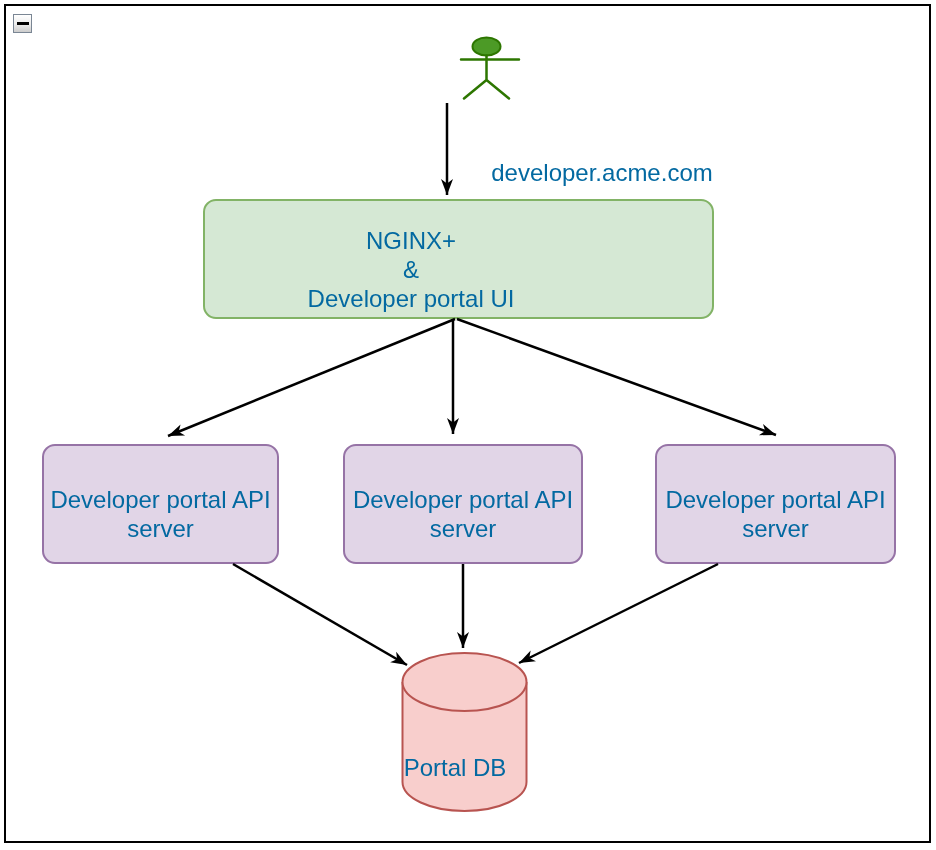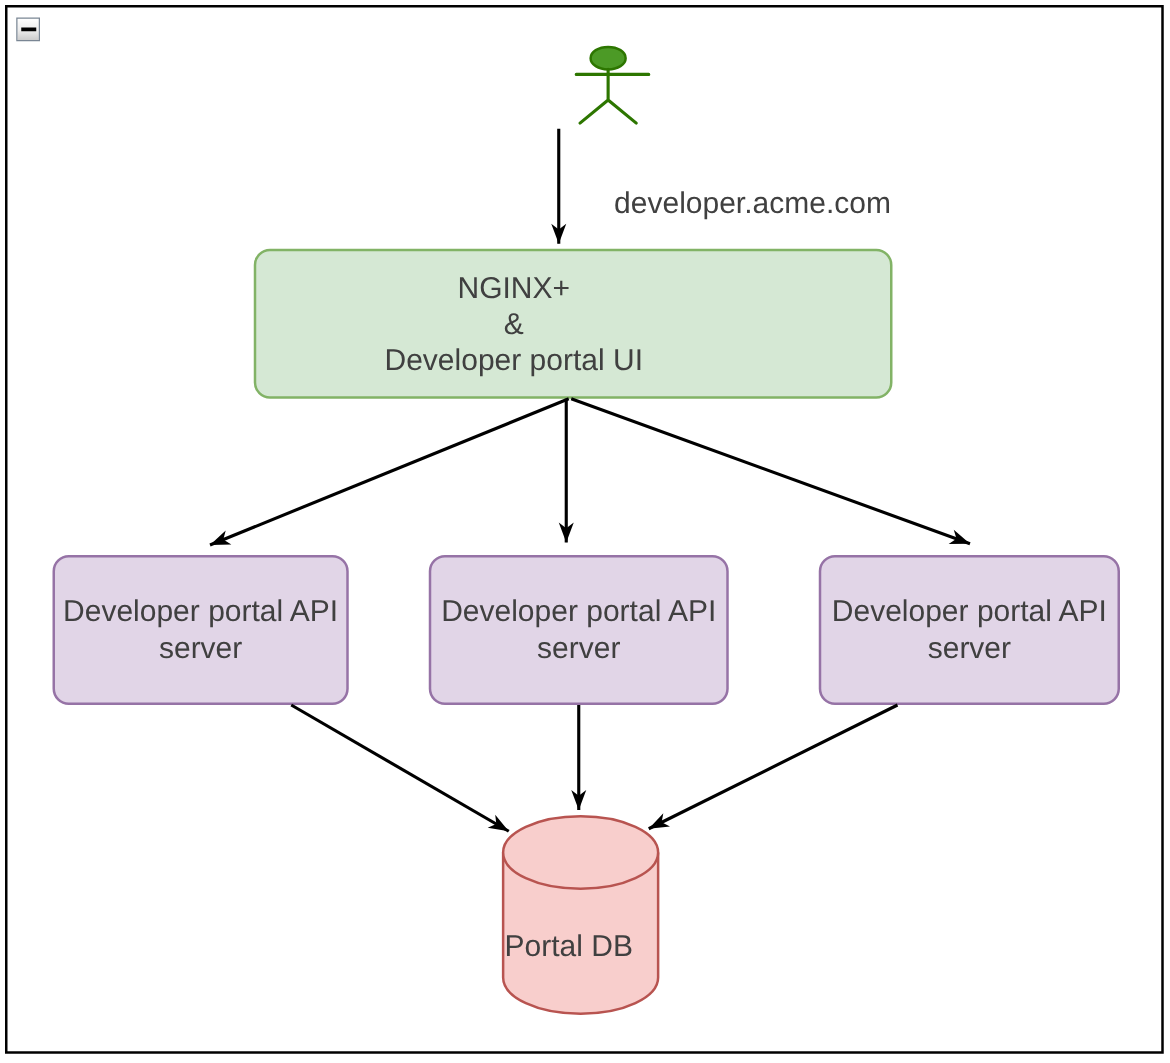--- a/index.html
+++ b/index.html
@@ -13,22 +13,22 @@
   }
   .collapse-btn{
     position:absolute;left:13px;top:14px;width:19px;height:19px;
     box-sizing:border-box;border:1.5px solid #7a8694;
     background:linear-gradient(180deg,#ffffff 0%,#ececec 55%,#cccccc 100%);
     display:flex;align-items:center;justify-content:center;padding:0;cursor:pointer;
   }
   .minus-glyph{width:12px;height:3.5px;background:#000;}
   .svg-layer{position:absolute;left:0;top:0;}
   .label{
-    position:absolute;color:#404040;font-size:24px;line-height:29px;
-    white-space:pre-line;text-align:center;
+    position:absolute;color:#0369a1;font-size:24px;line-height:29px;
+    white-space:pre-line;text-align:center;margin-top:10px;
   }
   .node-label{display:flex;align-items:center;justify-content:center;}
   .edge-label{transform:translateX(-50%);}
 </style>
 </head>
 <body>
 
 <div class="canvas">
 
   <div class="frame"></div>

